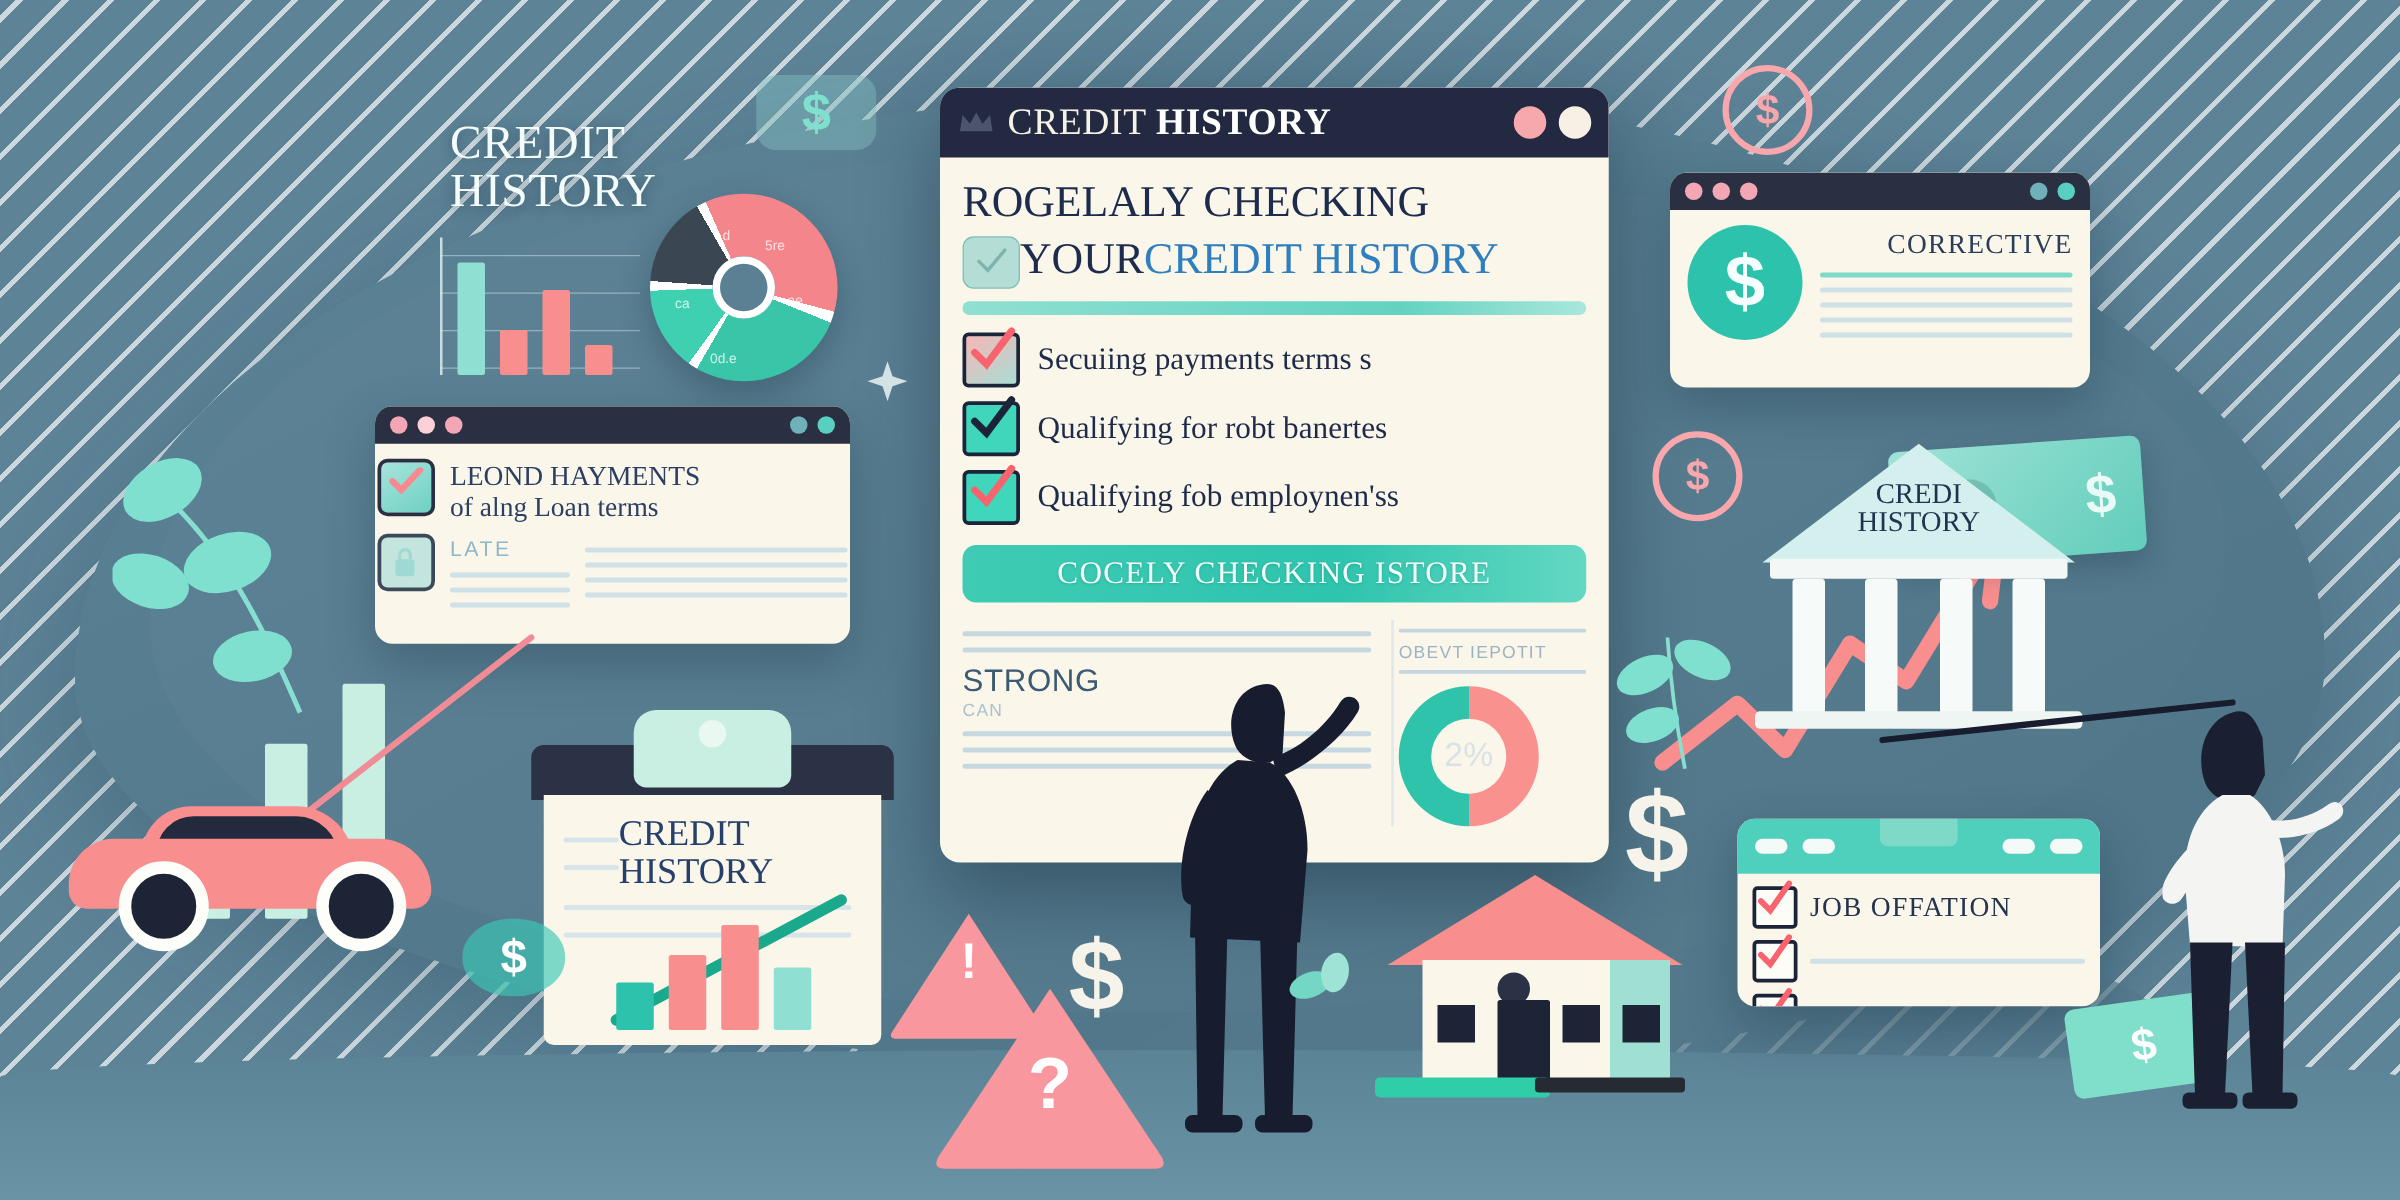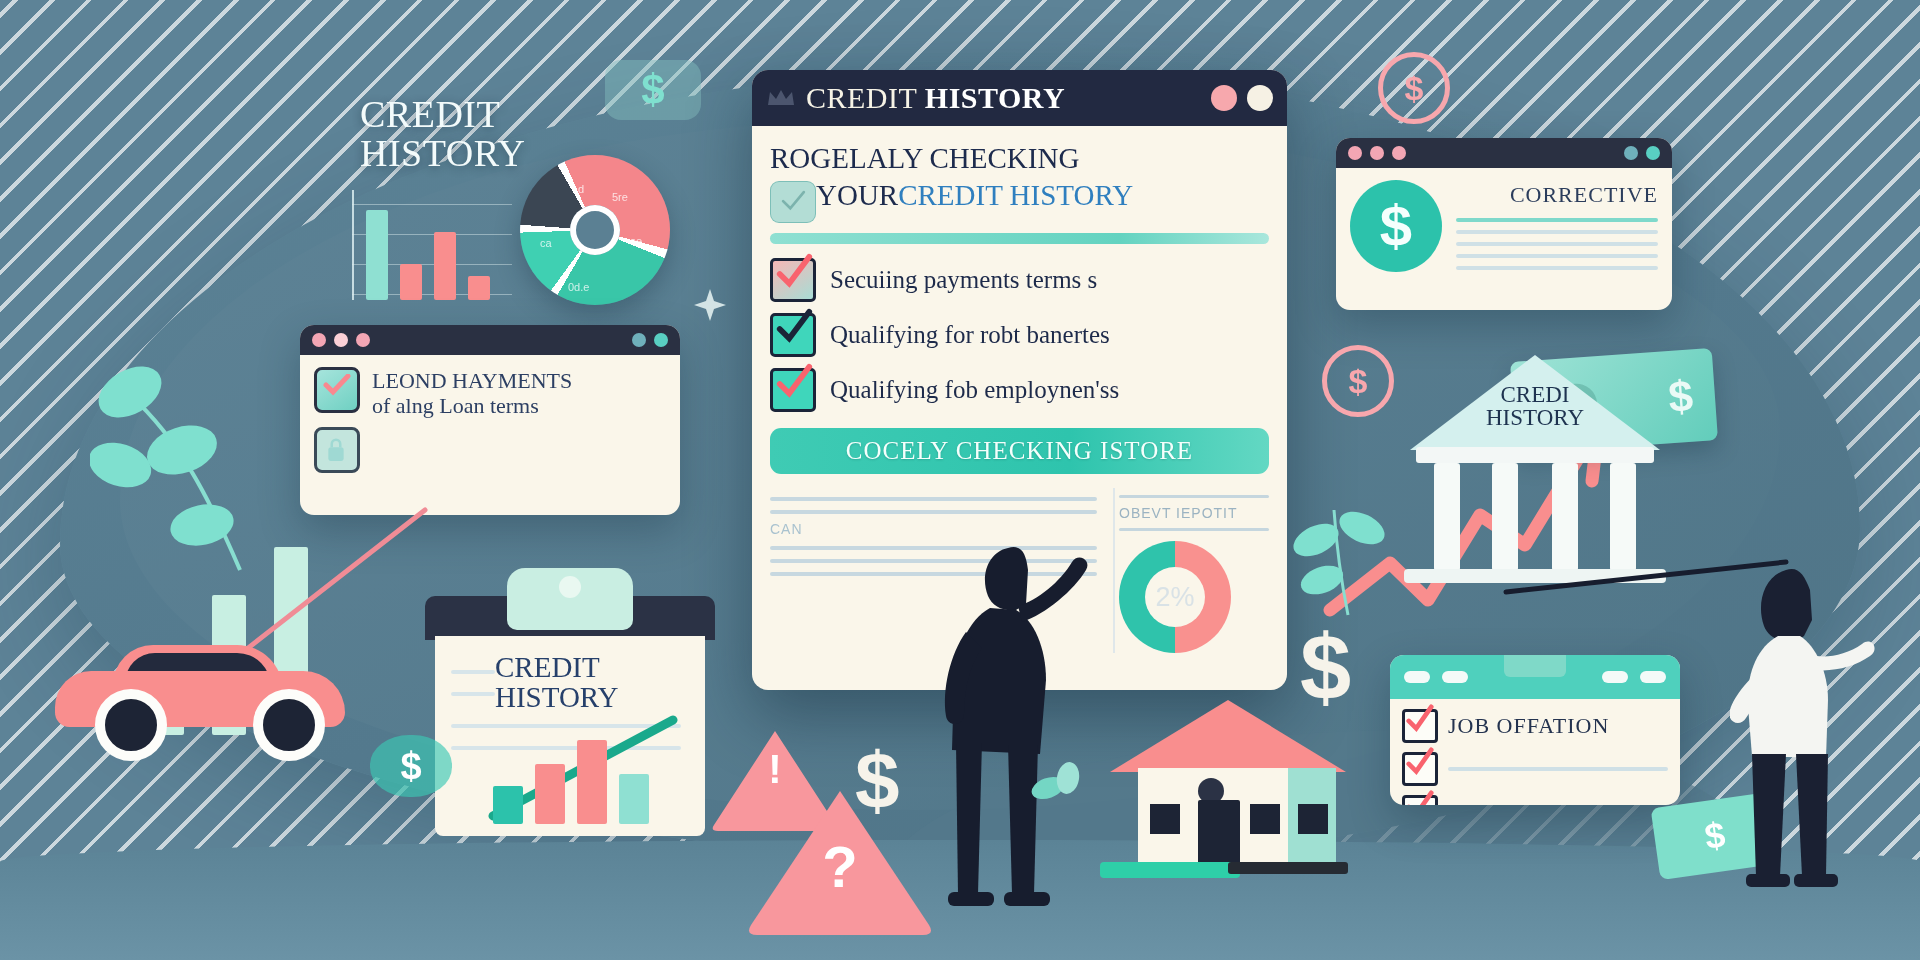--- a/index.html
+++ b/index.html
@@ -96,21 +96,21 @@
 
   
   .dollar-badge{
     position:absolute;left:605px;top:60px;width:96px;height:60px;border-radius:16px;
     background:rgba(130,190,190,.45);display:flex;align-items:center;justify-content:center;
     color:#7fe0cf;font-size:42px;font-weight:bold;
   }
 
   
   .win-left{position:absolute;left:300px;top:325px;width:380px;height:190px;}
-  .win-left .body{padding:12px 14px;display:flex;gap:12px;}
+  .win-left .body{padding:12px 2px;display:flex;gap:12px;}
   .chkbox{
     width:40px;height:40px;border-radius:8px;border:3px solid #2a3042;
     background:linear-gradient(145deg,#a6e4dc,#6fd0c2);position:relative;flex:none;
   }
   .chkbox.pale{background:rgba(150,215,210,.55);border-color:#3a4a58;}
   .tick{position:absolute;left:6px;top:4px;width:28px;height:22px;}
 
   
   .main-panel{
     position:absolute;left:752px;top:70px;width:535px;height:620px;
@@ -123,21 +123,21 @@
   }
   .main-title .t{
     font-family:"Liberation Serif", serif;font-size:30px;letter-spacing:.5px;
     color:#f6f3e6;white-space:nowrap;flex:1;
   }
   .main-title .t b{color:#ffffff;font-weight:bold;}
   .crown{width:30px;height:22px;opacity:.55;}
   .main-body{padding:14px 18px 0 18px;}
   .lead{
     font-family:"Liberation Serif", serif;
-    font-size:29px;line-height:1.28;color:#1d2b4d;white-space:nowrap;
+    font-size:35px;line-height:1.28;color:#1d2b4d;white-space:nowrap;
   }
   .lead .hl{color:#2f7fbf;}
   .lead-row{display:flex;align-items:flex-start;}
   .lead-chip{
     width:44px;height:40px;border-radius:9px;background:rgba(120,200,195,.55);
     border:1px solid rgba(90,170,165,.6);flex:none;margin-top:4px;position:relative;
   }
   .divider-teal{
     height:11px;border-radius:7px;margin:10px 0 14px 0;
     background:linear-gradient(90deg,#8fe0d2,#63d3c0 70%,#a9e7dc);
@@ -335,20 +335,34 @@
         <div class="chkbox pale">
           <svg viewBox="0 0 40 40" width="34" height="34" style="position:absolute;left:2px;top:2px">
             <rect x="11" y="18" width="18" height="16" rx="3" fill="#9fd9d3"></rect>
             <path d="M15 18 v-4 a5 5 0 0 1 10 0 v4" stroke="#9fd9d3" stroke-width="3" fill="none"></path>
           </svg>
         </div>
       </div>
       <div style="flex:1;padding-top:2px">
         <div style="font-family:'Liberation Serif',serif;font-size:22px;color:#2c3f63;line-height:1.12;white-space:nowrap">LEOND HAYMENTS</div>
         <div style="font-family:'Liberation Serif',serif;font-size:22px;color:#2c3f63;line-height:1.12;white-space:nowrap">of alng Loan terms</div>
+        <div style="display:flex;gap:12px;margin-top:12px">
+          <div style="width:96px">
+            <div style="font-size:17px;color:#8fb6c9;letter-spacing:2px">LATE</div>
+            <div class="line" style="margin:8px 0"></div>
+            <div class="line" style="margin:8px 0"></div>
+            <div class="line" style="margin:8px 0"></div>
+          </div>
+          <div style="flex:1">
+            <div class="line" style="margin:8px 0"></div>
+            <div class="line" style="margin:8px 0"></div>
+            <div class="line" style="margin:8px 0"></div>
+            <div class="line" style="margin:8px 0"></div>
+          </div>
+        </div>
       </div>
     </div>
   </div>
 
   <div class="main-panel">
     <div class="main-title">
       <svg class="crown" viewBox="0 0 30 22">
         <path d="M2 18 L4 5 L10 12 L15 3 L20 12 L26 5 L28 18 Z" fill="#8e9db5" opacity=".7"></path>
       </svg>
       <div class="t"><span>CREDIT </span><b>HISTORY</b></div>
@@ -393,20 +407,21 @@
         </div>
         <div class="txt">Qualifying fob employnen'ss</div>
       </div>
 
       <div class="banner-teal">COCELY CHECKING  ISTORE</div>
 
       <div class="report-cols">
         <div class="report-left">
           <div class="line"></div>
           <div class="line"></div>
+          <div class="strong-word">STRONG</div>
           <div class="strong-sub">CAN</div>
           <div class="line"></div>
           <div class="line"></div>
           <div class="line"></div>
         </div>
         <div class="report-right">
           <div class="rl"></div>
           <div class="mini-label">OBEVT IEPOTIT</div>
           <div class="rl"></div>
           <div class="mini-donut">

